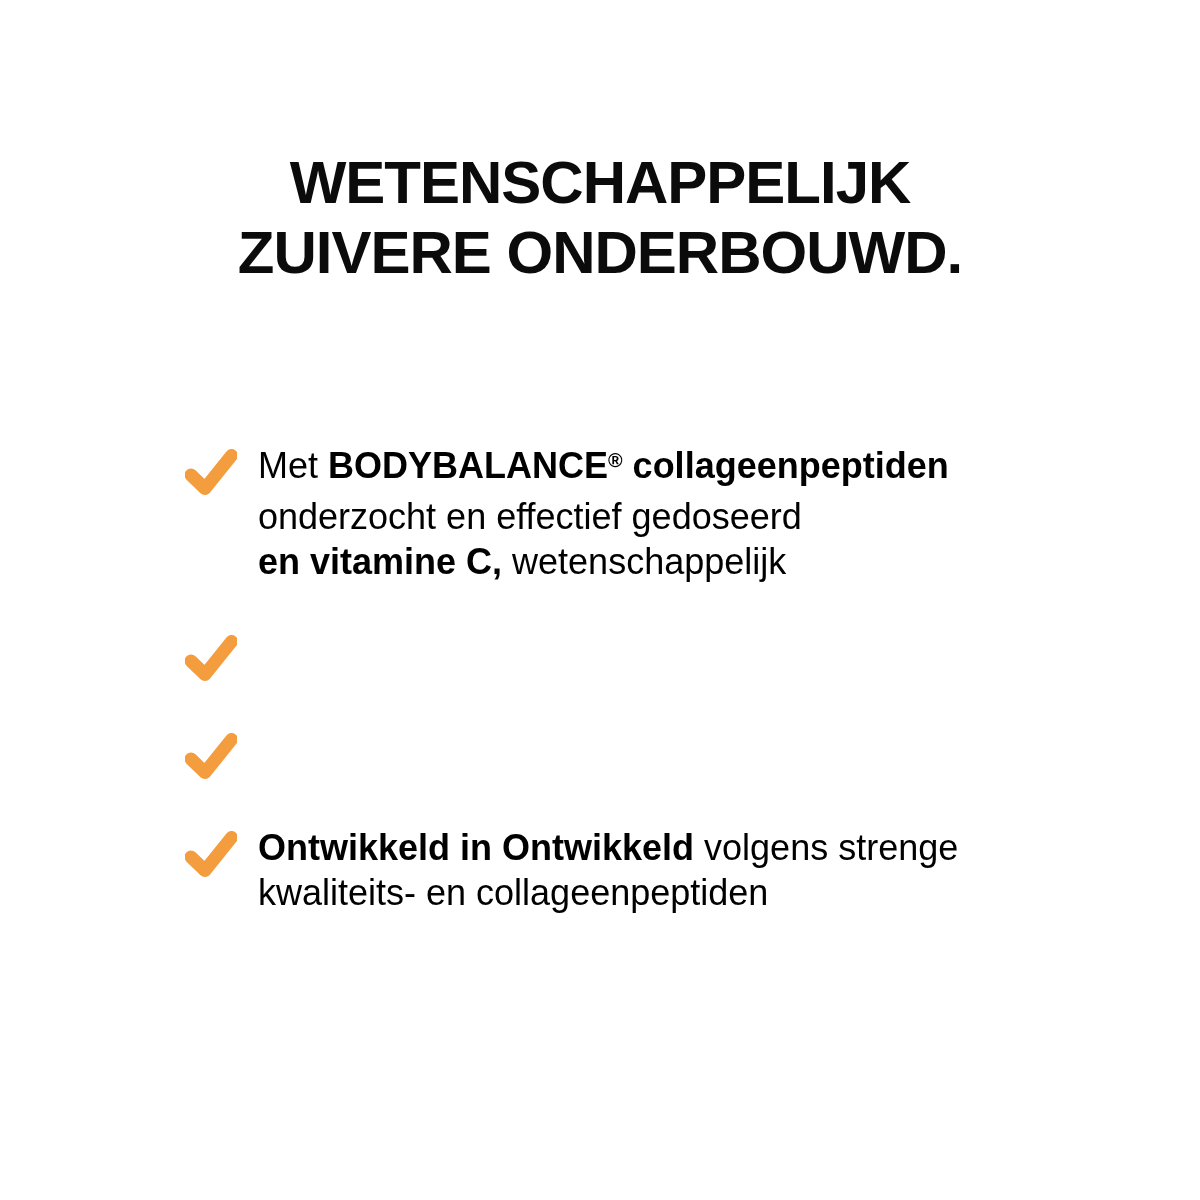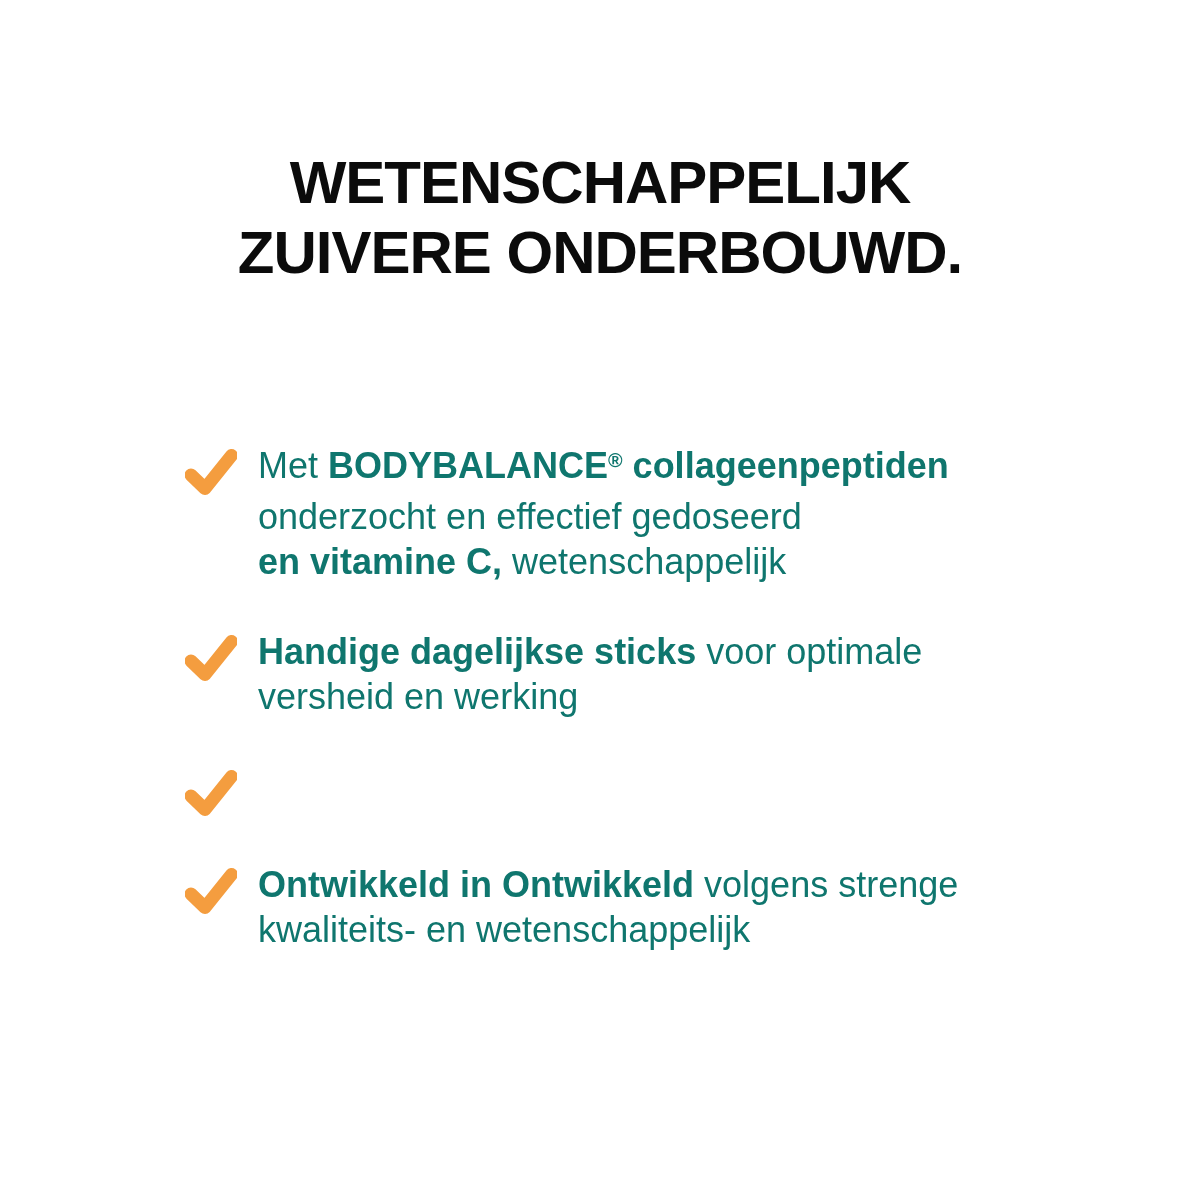--- a/index.html
+++ b/index.html
@@ -41,21 +41,21 @@
     width: 52px;
     height: 48px;
     margin-top: 5px;
     margin-right: 21px;
     display: block;
   }
   .check svg { display: block; width: 52px; height: 48px; }
   .bullet-text {
     font-size: 36px;
     line-height: 45px;
-    color: #0f766e;
+    color: #000000;
   }
   .bullet-text .line { white-space: nowrap; }
   .seg-bold { font-weight: 700; }
   .seg-sup {
     position: relative;
     top: -0.55em;
     font-size: 55%;
     font-weight: 700;
   }
 </style>
@@ -81,38 +81,34 @@
           <div class="line"><span class="seg">onderzocht en effectief gedoseerd</span></div>
           <div class="line"><span class="seg-bold">en vitamine C,</span><span class="seg"> wetenschappelijk</span></div>
         </div>
       </div>
       <div class="bullet">
         <span class="check">
           <svg viewBox="0 0 52 48">
             <path d="M6 27 L20 40.5 L46.5 7.5" fill="none" stroke="#F49D3F" stroke-width="13" stroke-linecap="round" stroke-linejoin="round"></path>
           </svg>
         </span>
-        <div class="bullet-text">
-          <div class="line"><span class="seg-bold">Handige dagelijkse sticks</span><span class="seg"> voor optimale</span></div>
-          <div class="line"><span class="seg">versheid en werking</span></div>
-        </div>
       </div>
       <div class="bullet">
         <span class="check">
           <svg viewBox="0 0 52 48">
             <path d="M6 27 L20 40.5 L46.5 7.5" fill="none" stroke="#F49D3F" stroke-width="13" stroke-linecap="round" stroke-linejoin="round"></path>
           </svg>
         </span>
       </div>
       <div class="bullet">
         <span class="check">
           <svg viewBox="0 0 52 48">
             <path d="M6 27 L20 40.5 L46.5 7.5" fill="none" stroke="#F49D3F" stroke-width="13" stroke-linecap="round" stroke-linejoin="round"></path>
           </svg>
         </span>
         <div class="bullet-text">
           <div class="line"><span class="seg-bold">Ontwikkeld in Ontwikkeld</span><span class="seg"> volgens strenge</span></div>
-          <div class="line"><span class="seg">kwaliteits- en wetenschappelijk</span></div>
+          <div class="line"><span class="seg">kwaliteits- en collageenpeptiden</span></div>
         </div>
       </div>
     </div>
 
 </div>
 
 </body></html>

